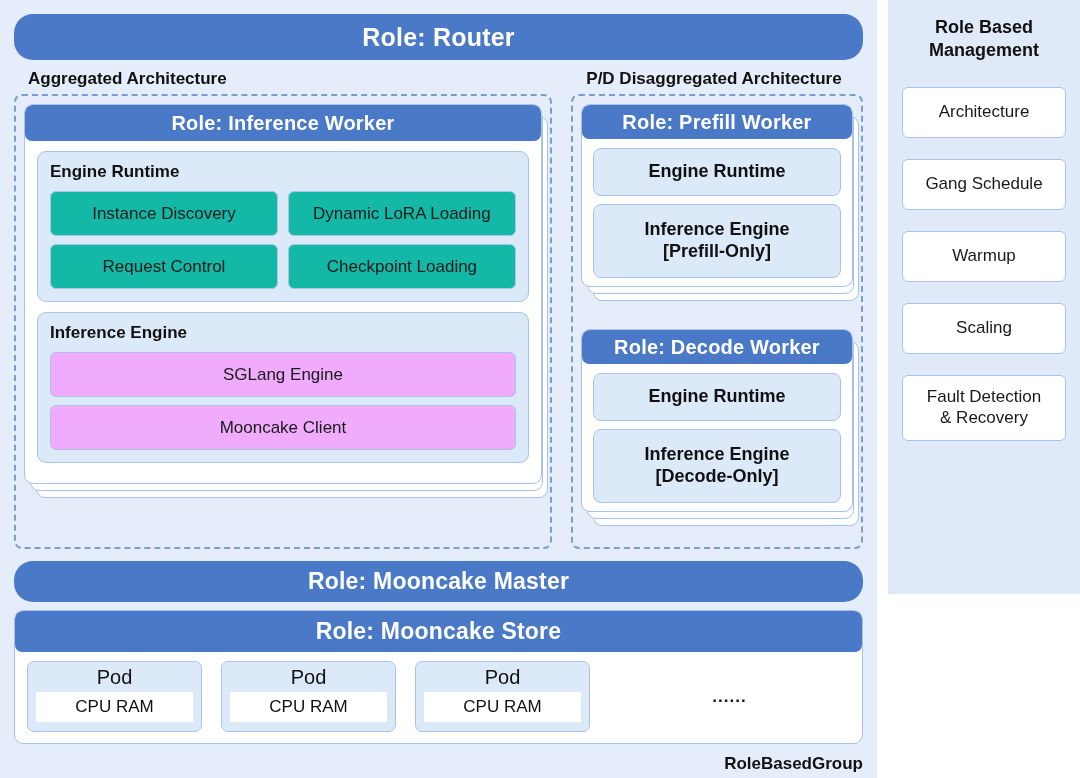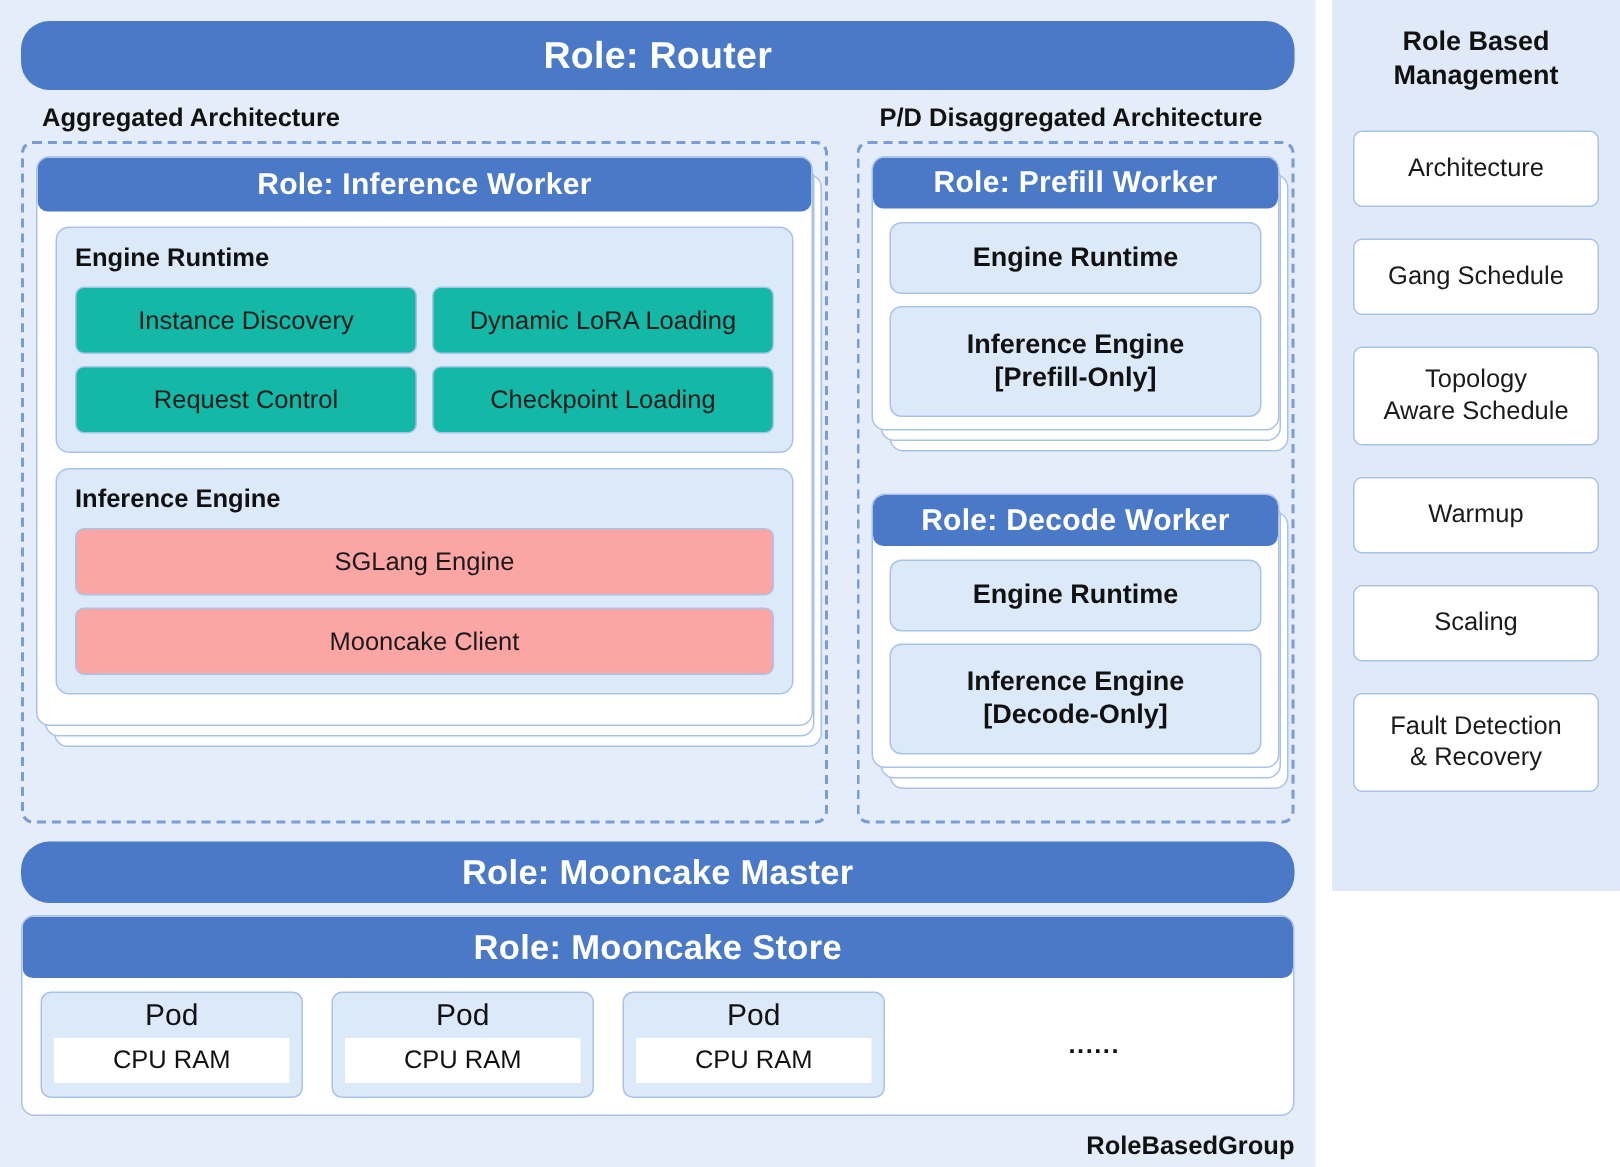--- a/index.html
+++ b/index.html
@@ -131,21 +131,21 @@
     height: 45px;
     display: flex;
     align-items: center;
     justify-content: center;
     font-size: 17px;
     color: #1a1a1a;
     text-align: center;
     padding: 0 6px;
   }
   .chip-full {
-    background: #fca5a5;
+    background: #f0abfc;
     border: 1.4px solid #a9c3e8;
     border-radius: 6px;
     height: 45px;
     display: flex;
     align-items: center;
     justify-content: center;
     font-size: 17px;
     color: #1a1a1a;
     margin-bottom: 8px;
   }
@@ -370,21 +370,19 @@
 
     <div class="group-label">RoleBasedGroup</div>
   </div>
 
   <div class="sidebar">
     <div class="sidebar-title" style="white-space:pre-line">Role Based
 Management</div>
 
     <div class="sb-item">Architecture</div>
     <div class="sb-item">Gang Schedule</div>
-    <div class="sb-item tall" style="white-space:pre-line">Topology
-Aware Schedule</div>
     <div class="sb-item">Warmup</div>
     <div class="sb-item">Scaling</div>
     <div class="sb-item tall" style="white-space:pre-line">Fault Detection
 &amp; Recovery</div>
   </div>
 
 </div>
 
 </body></html>

